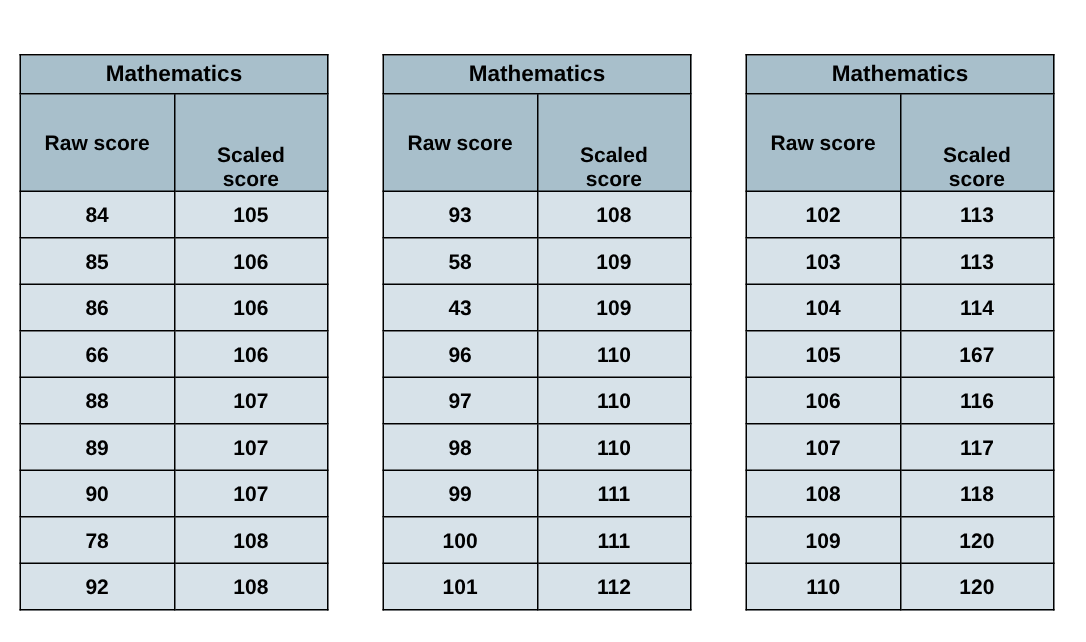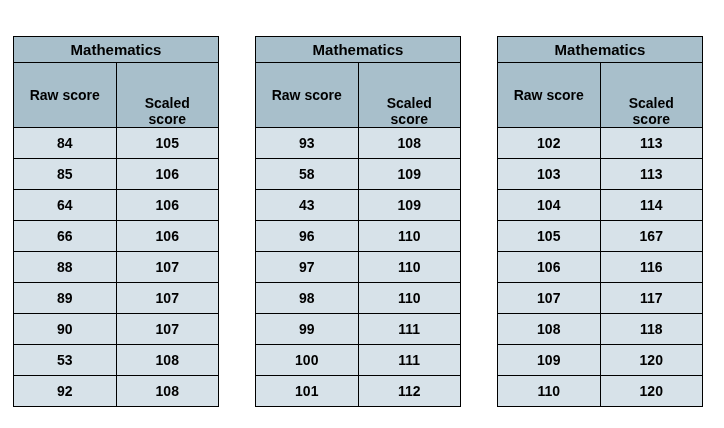--- a/index.html
+++ b/index.html
@@ -78,41 +78,41 @@
     <tbody>
         <tr>
           <td>84</td>
           <td>105</td>
         </tr>
         <tr>
           <td>85</td>
           <td>106</td>
         </tr>
         <tr>
-          <td>64</td>
+          <td>86</td>
           <td>106</td>
         </tr>
         <tr>
           <td>66</td>
           <td>106</td>
         </tr>
         <tr>
           <td>88</td>
           <td>107</td>
         </tr>
         <tr>
           <td>89</td>
           <td>107</td>
         </tr>
         <tr>
           <td>90</td>
           <td>107</td>
         </tr>
         <tr>
-          <td>53</td>
+          <td>78</td>
           <td>108</td>
         </tr>
         <tr>
           <td>92</td>
           <td>108</td>
         </tr>
       </tbody>
   </table>
 
   <table class="score-table">

